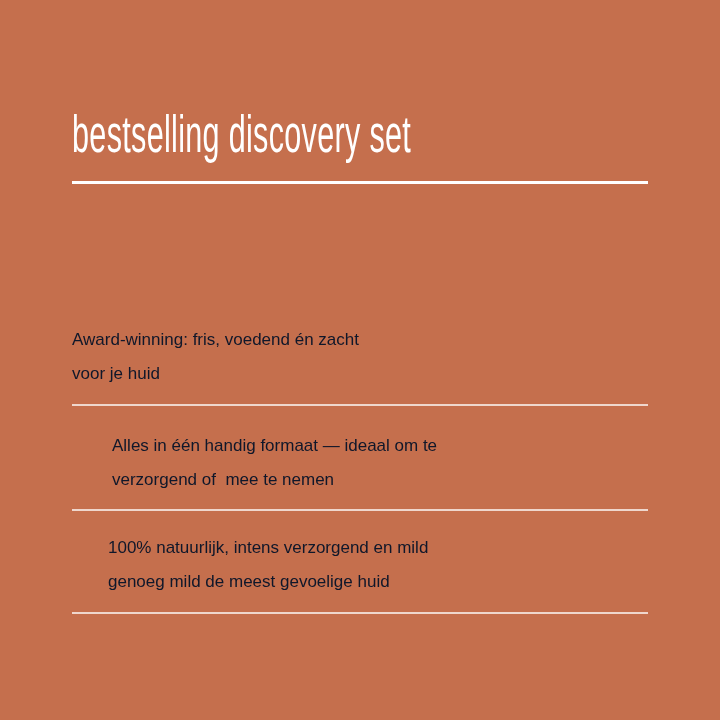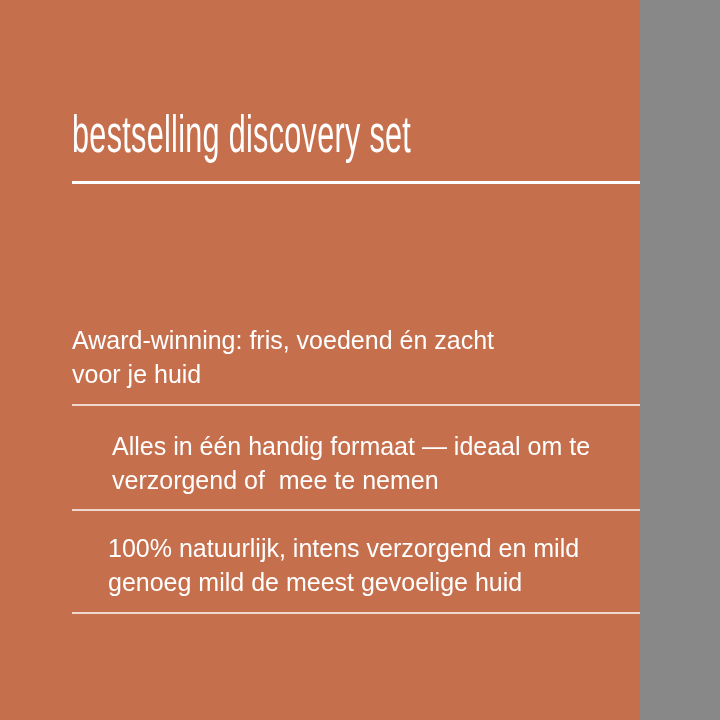--- a/index.html
+++ b/index.html
@@ -2,21 +2,21 @@
 <html><head>
 <meta charset="utf-8">
 <style>
   html, body {
     margin: 0;
     padding: 0;
     background: #888;
   }
   .card {
     position: relative;
-    width: 640px;
+    width: 720px;
     height: 720px;
     background: #c56f4d;
     overflow: hidden;
     font-family: "Liberation Sans", sans-serif;
   }
   .title {
     position: absolute;
     left: 72px;
     top: 109px;
     margin: 0;
@@ -34,24 +34,24 @@
     left: 72px;
     width: 576px;
     top: 181px;
     height: 3px;
     background: #ffffff;
   }
   .feature {
     position: absolute;
     left: 72px;
     width: 576px;
-    font-size: 25px;
+    font-size: 17px;
     line-height: 34px;
     font-weight: 400;
-    color: #ffffff;
+    color: #0f172a;
   }
   .feature span {
     display: block;
     white-space: pre-wrap;
   }
   .feature-1 { top: 323px; }
   .feature-2 { top: 429px; margin-left: 40px; }
   .feature-3 { top: 531px; margin-left: 36px; }
   .divider {
     position: absolute;

